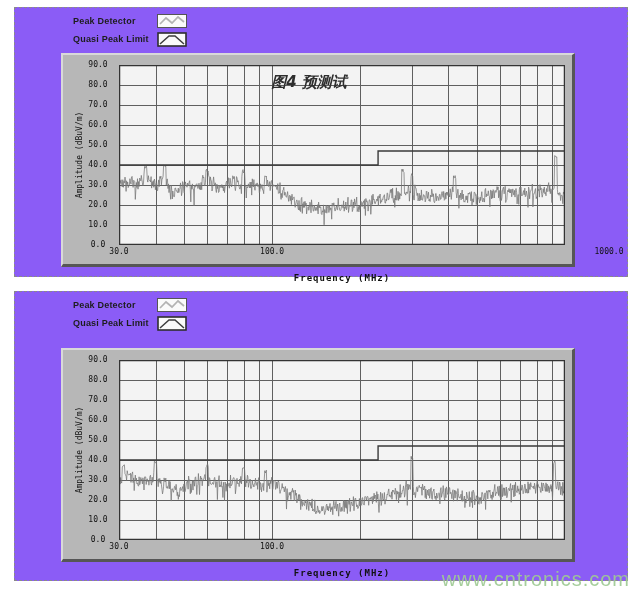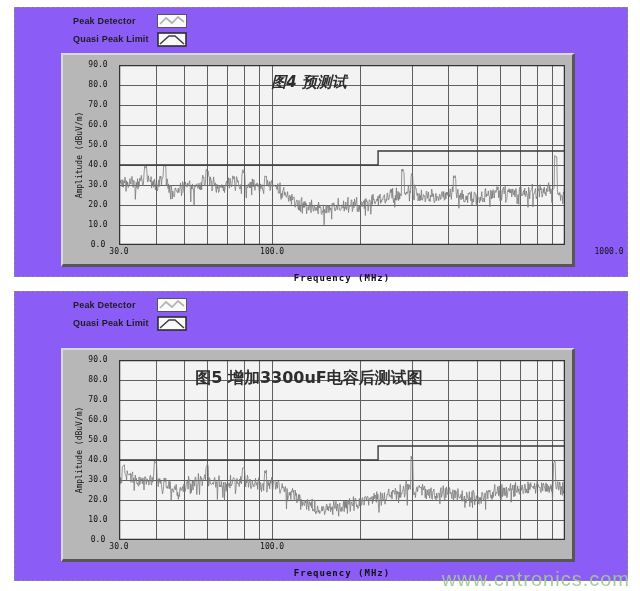--- a/index.html
+++ b/index.html
@@ -160,21 +160,20 @@
             <line x1="0" x2="446" y1="100.5" y2="100.5"></line>
             <line x1="0" x2="446" y1="80.5" y2="80.5"></line>
             <line x1="0" x2="446" y1="60.5" y2="60.5"></line>
             <line x1="0" x2="446" y1="40.5" y2="40.5"></line>
             <line x1="0" x2="446" y1="20.5" y2="20.5"></line>
           </g>
           <polyline points="0.0,123.8 0.5,118.3 1.1,124.1 1.6,117.5 2.2,121.7 2.7,123.1 3.3,107.0 3.8,106.1 4.4,105.8 4.9,105.0 5.4,104.8 6.0,113.9 6.5,114.7 7.1,116.2 7.6,120.3 8.2,110.7 8.7,113.5 9.2,114.8 9.8,115.0 10.3,114.4 10.9,114.9 11.4,113.2 12.0,122.4 12.5,114.5 13.1,113.4 13.6,111.9 14.1,122.6 14.7,117.9 15.2,130.6 15.8,120.7 16.3,115.1 16.9,120.9 17.4,118.2 17.9,123.8 18.5,122.9 19.0,125.4 19.6,126.2 20.1,116.8 20.7,124.7 21.2,123.4 21.8,117.5 22.3,120.1 22.8,119.4 23.4,123.9 23.9,117.8 24.5,120.9 25.0,130.0 25.6,116.9 26.1,117.0 26.7,116.9 27.2,124.5 27.7,119.7 28.3,118.8 28.8,121.5 29.4,120.4 29.9,125.2 30.5,119.8 31.0,116.0 31.5,115.2 32.1,123.7 32.6,125.1 33.2,117.2 33.7,122.3 34.3,120.6 34.8,112.3 35.4,101.1 35.9,101.7 36.4,102.9 37.0,102.6 37.5,101.4 38.1,118.8 38.6,119.3 39.2,126.7 39.7,118.7 40.2,122.3 40.8,118.4 41.3,123.4 41.9,120.9 42.4,124.3 43.0,129.6 43.5,133.9 44.1,130.6 44.6,126.2 45.1,117.9 45.7,120.5 46.2,122.0 46.8,118.1 47.3,127.3 47.9,128.2 48.4,126.6 49.0,128.5 49.5,124.4 50.0,120.6 50.6,128.8 51.1,121.6 51.7,130.2 52.2,141.1 52.8,129.0 53.3,128.6 53.8,130.8 54.4,132.3 54.9,130.0 55.5,126.3 56.0,126.6 56.6,129.8 57.1,124.3 57.7,130.1 58.2,135.7 58.7,132.2 59.3,139.4 59.8,134.8 60.4,136.6 60.9,128.4 61.5,127.3 62.0,130.6 62.5,129.2 63.1,128.4 63.6,126.6 64.2,131.7 64.7,124.2 65.3,123.8 65.8,131.9 66.4,130.7 66.9,127.0 67.4,123.2 68.0,121.9 68.5,120.4 69.1,129.2 69.6,116.1 70.2,121.1 70.7,119.8 71.3,133.8 71.8,123.9 72.3,132.5 72.9,126.0 73.4,120.7 74.0,130.1 74.5,120.5 75.1,121.8 75.6,126.2 76.1,117.7 76.7,116.8 77.2,122.7 77.8,134.5 78.3,125.1 78.9,124.5 79.4,113.5 80.0,124.0 80.5,134.6 81.0,121.9 81.6,116.1 82.1,119.2 82.7,117.9 83.2,125.8 83.8,119.7 84.3,119.4 84.8,119.4 85.4,116.3 85.9,114.5 86.5,120.0 87.0,107.7 87.6,106.7 88.1,104.5 88.7,104.2 89.2,107.1 89.7,126.1 90.3,117.6 90.8,118.6 91.4,123.9 91.9,123.8 92.5,124.5 93.0,124.1 93.6,122.5 94.1,124.1 94.6,124.3 95.2,118.8 95.7,117.4 96.3,121.4 96.8,127.4 97.4,121.6 97.9,122.2 98.4,139.6 99.0,120.9 99.5,120.0 100.1,115.6 100.6,126.9 101.2,125.2 101.7,126.6 102.3,121.5 102.8,127.1 103.3,126.5 103.9,137.5 104.4,122.3 105.0,127.2 105.5,140.6 106.1,122.0 106.6,125.3 107.1,131.3 107.7,123.8 108.2,129.9 108.8,126.2 109.3,126.1 109.9,123.0 110.4,123.3 111.0,128.1 111.5,115.0 112.0,126.0 112.6,124.6 113.1,124.5 113.7,120.4 114.2,118.1 114.8,117.5 115.3,118.9 115.9,119.7 116.4,133.8 116.9,129.4 117.5,121.9 118.0,118.3 118.6,123.9 119.1,123.2 119.7,123.2 120.2,126.6 120.7,119.0 121.3,122.6 121.8,116.4 122.4,124.0 122.9,117.7 123.5,108.1 124.0,107.9 124.6,108.1 125.1,107.4 125.6,109.6 126.2,118.9 126.7,126.9 127.3,119.8 127.8,122.9 128.4,115.2 128.9,116.9 129.4,127.3 130.0,123.1 130.5,122.6 131.1,119.0 131.6,128.3 132.2,128.6 132.7,127.0 133.3,120.5 133.8,124.5 134.3,124.6 134.9,127.0 135.4,124.3 136.0,122.6 136.5,118.2 137.1,125.4 137.6,124.5 138.2,122.3 138.7,129.4 139.2,120.7 139.8,117.6 140.3,121.8 140.9,129.8 141.4,122.6 142.0,124.1 142.5,131.8 143.0,127.4 143.6,126.3 144.1,123.2 144.7,130.6 145.2,120.4 145.8,110.7 146.3,113.0 146.9,111.6 147.4,110.2 147.9,132.2 148.5,125.4 149.0,120.7 149.6,125.7 150.1,123.1 150.7,128.8 151.2,120.0 151.7,123.6 152.3,119.9 152.8,117.2 153.4,129.7 153.9,129.4 154.5,120.3 155.0,121.1 155.6,120.6 156.1,121.3 156.6,129.4 157.2,127.4 157.7,121.9 158.3,128.3 158.8,122.4 159.4,121.0 159.9,122.3 160.5,129.5 161.0,133.4 161.5,131.3 162.1,129.5 162.6,128.4 163.2,123.5 163.7,128.1 164.3,126.9 164.8,128.2 165.3,131.9 165.9,128.2 166.4,126.5 167.0,134.1 167.5,149.1 168.1,128.6 168.6,141.2 169.2,137.0 169.7,135.6 170.2,132.5 170.8,135.2 171.3,132.0 171.9,139.5 172.4,131.2 173.0,131.5 173.5,128.3 174.0,132.3 174.6,130.5 175.1,139.7 175.7,140.9 176.2,130.0 176.8,135.3 177.3,133.1 177.9,142.9 178.4,139.4 178.9,140.5 179.5,134.6 180.0,140.0 180.6,134.5 181.1,136.6 181.7,149.7 182.2,139.2 182.8,144.3 183.3,146.3 183.8,141.4 184.4,144.2 184.9,144.4 185.5,145.6 186.0,140.1 186.6,143.0 187.1,141.4 187.6,149.4 188.2,144.1 188.7,139.4 189.3,145.4 189.8,150.6 190.4,141.7 190.9,143.4 191.5,145.4 192.0,142.3 192.5,147.8 193.1,138.9 193.6,151.0 194.2,149.6 194.7,149.3 195.3,151.6 195.8,139.9 196.3,151.5 196.9,153.9 197.4,151.3 198.0,152.4 198.5,145.9 199.1,148.4 199.6,152.3 200.2,150.3 200.7,153.6 201.2,152.0 201.8,151.7 202.3,151.0 202.9,146.4 203.4,150.9 204.0,146.6 204.5,146.6 205.1,150.0 205.6,154.6 206.1,152.7 206.7,150.8 207.2,145.5 207.8,144.1 208.3,150.0 208.9,146.1 209.4,151.0 209.9,147.1 210.5,147.6 211.0,143.4 211.6,151.8 212.1,147.5 212.7,149.7 213.2,146.7 213.8,154.7 214.3,145.4 214.8,141.1 215.4,145.6 215.9,148.7 216.5,145.6 217.0,141.3 217.6,151.1 218.1,147.9 218.6,144.0 219.2,149.6 219.7,156.2 220.3,144.3 220.8,143.0 221.4,150.8 221.9,151.6 222.5,147.4 223.0,151.2 223.5,148.7 224.1,145.7 224.6,140.0 225.2,151.7 225.7,141.2 226.3,147.6 226.8,140.9 227.4,148.3 227.9,141.2 228.4,153.6 229.0,141.7 229.5,140.4 230.1,144.4 230.6,138.2 231.2,151.5 231.7,146.6 232.2,141.7 232.8,143.3 233.3,145.4 233.9,145.9 234.4,136.6 235.0,150.7 235.5,140.9 236.1,138.5 236.6,138.0 237.1,142.7 237.7,146.8 238.2,144.9 238.8,148.6 239.3,148.0 239.9,145.7 240.4,138.5 240.9,146.0 241.5,137.7 242.0,144.4 242.6,145.3 243.1,137.9 243.7,137.7 244.2,144.1 244.8,144.6 245.3,145.1 245.8,136.7 246.4,136.5 246.9,137.1 247.5,140.3 248.0,136.8 248.6,136.2 249.1,137.8 249.7,145.3 250.2,138.7 250.7,138.6 251.3,137.7 251.8,139.5 252.4,136.8 252.9,137.7 253.5,143.8 254.0,136.1 254.5,141.4 255.1,133.2 255.6,138.6 256.2,135.0 256.7,136.7 257.3,142.4 257.8,131.6 258.4,139.1 258.9,134.1 259.4,143.9 260.0,152.5 260.5,143.0 261.1,138.4 261.6,132.2 262.2,145.5 262.7,142.3 263.2,133.4 263.8,138.7 264.3,140.3 264.9,138.4 265.4,132.5 266.0,144.2 266.5,139.7 267.1,140.4 267.6,138.4 268.1,134.0 268.7,134.7 269.2,131.3 269.8,128.9 270.3,136.3 270.9,135.0 271.4,137.1 272.0,136.9 272.5,131.8 273.0,139.2 273.6,130.0 274.1,131.5 274.7,130.4 275.2,132.6 275.8,134.3 276.3,128.2 276.8,130.8 277.4,139.6 277.9,130.9 278.5,133.9 279.0,131.7 279.6,143.0 280.1,132.2 280.7,137.7 281.2,124.5 281.7,137.4 282.3,133.3 282.8,134.1 283.4,130.6 283.9,130.9 284.5,125.9 285.0,129.2 285.5,137.2 286.1,134.3 286.6,124.6 287.2,120.9 287.7,127.3 288.3,145.4 288.8,124.0 289.4,129.7 289.9,124.6 290.4,124.9 291.0,129.0 291.5,129.3 292.1,96.4 292.6,98.9 293.2,96.2 293.7,98.7 294.3,126.5 294.8,135.0 295.3,133.7 295.9,132.4 296.4,137.6 297.0,132.2 297.5,127.4 298.1,126.7 298.6,131.7 299.1,128.0 299.7,127.4 300.2,125.3 300.8,127.7 301.3,127.7 301.9,127.8 302.4,126.9 303.0,135.3 303.5,124.1 304.0,127.0 304.6,130.0 305.1,127.8 305.7,126.1 306.2,137.7 306.8,129.0 307.3,139.0 307.8,133.6 308.4,130.1 308.9,135.0 309.5,135.5 310.0,129.0 310.6,138.2 311.1,134.8 311.7,128.4 312.2,127.7 312.7,138.5 313.3,139.4 313.8,131.4 314.4,131.1 314.9,129.0 315.5,135.5 316.0,138.5 316.6,136.0 317.1,139.8 317.6,133.1 318.2,137.7 318.7,138.2 319.3,133.3 319.8,132.8 320.4,133.3 320.9,143.9 321.4,130.2 322.0,127.6 322.5,137.3 323.1,134.1 323.6,132.1 324.2,125.6 324.7,132.4 325.3,138.4 325.8,140.3 326.3,128.4 326.9,137.7 327.4,126.9 328.0,129.3 328.5,134.3 329.1,133.3 329.6,135.5 330.1,127.5 330.7,127.8 331.2,133.8 331.8,132.2 332.3,133.5 332.9,138.7 333.4,132.2 334.0,129.7 334.5,141.2 335.0,135.7 335.6,130.2 336.1,138.1 336.7,130.7 337.2,131.9 337.8,134.3 338.3,141.1 338.9,128.6 339.4,133.6 339.9,137.6 340.5,137.3 341.0,138.3 341.6,135.5 342.1,134.1 342.7,141.1 343.2,130.6 343.7,141.2 344.3,140.8 344.8,138.8 345.4,136.0 345.9,147.6 346.5,139.0 347.0,143.1 347.6,132.1 348.1,134.8 348.6,137.9 349.2,139.2 349.7,140.8 350.3,131.6 350.8,146.7 351.4,137.5 351.9,139.9 352.4,142.5 353.0,131.5 353.5,147.7 354.1,130.1 354.6,131.4 355.2,133.2 355.7,144.9 356.3,139.3 356.8,140.1 357.3,135.7 357.9,137.6 358.4,141.9 359.0,136.7 359.5,143.6 360.1,144.3 360.6,137.6 361.2,140.4 361.7,137.4 362.2,143.6 362.8,132.5 363.3,132.4 363.9,134.8 364.4,140.2 365.0,138.9 365.5,137.4 366.0,132.9 366.6,149.5 367.1,133.6 367.7,130.7 368.2,131.0 368.8,138.9 369.3,130.3 369.9,131.1 370.4,132.1 370.9,130.0 371.5,136.2 372.0,138.2 372.6,134.9 373.1,139.6 373.7,131.9 374.2,137.4 374.7,131.6 375.3,128.8 375.8,124.4 376.4,135.8 376.9,133.7 377.5,132.4 378.0,133.4 378.6,126.6 379.1,128.7 379.6,135.6 380.2,125.9 380.7,135.7 381.3,137.4 381.8,138.6 382.4,139.4 382.9,124.4 383.5,136.7 384.0,129.5 384.5,127.8 385.1,135.7 385.6,127.9 386.2,134.2 386.7,135.5 387.3,127.0 387.8,137.8 388.3,136.0 388.9,130.6 389.4,128.5 390.0,128.6 390.5,130.8 391.1,126.4 391.6,123.5 392.2,142.3 392.7,128.7 393.2,129.9 393.8,125.0 394.3,130.5 394.9,137.0 395.4,124.8 396.0,136.0 396.5,122.1 397.0,130.1 397.6,132.0 398.1,132.7 398.7,125.8 399.2,131.2 399.8,128.8 400.3,134.3 400.9,132.5 401.4,124.6 401.9,127.5 402.5,130.3 403.0,124.9 403.6,126.9 404.1,133.7 404.7,132.5 405.2,129.1 405.8,124.0 406.3,125.4 406.8,133.1 407.4,128.9 407.9,132.8 408.5,133.1 409.0,121.8 409.6,133.1 410.1,123.8 410.6,129.2 411.2,129.5 411.7,122.6 412.3,126.4 412.8,126.1 413.4,126.9 413.9,127.7 414.5,126.2 415.0,129.1 415.5,123.2 416.1,127.0 416.6,133.4 417.2,128.3 417.7,123.9 418.3,120.3 418.8,124.8 419.3,124.6 419.9,127.5 420.4,127.4 421.0,127.1 421.5,132.1 422.1,132.6 422.6,122.7 423.2,126.2 423.7,131.0 424.2,123.0 424.8,124.6 425.3,126.4 425.9,128.5 426.4,131.4 427.0,122.8 427.5,131.4 428.1,124.0 428.6,131.4 429.1,131.1 429.7,125.8 430.2,132.8 430.8,127.5 431.3,128.7 431.9,124.5 432.4,131.3 432.9,125.9 433.5,139.6 434.0,125.7 434.6,103.6 435.1,102.7 435.7,100.7 436.2,102.5 436.8,125.8 437.3,129.1 437.8,128.4 438.4,123.4 438.9,121.6 439.5,130.0 440.0,129.6 440.6,122.0 441.1,123.7 441.6,134.7 442.2,126.3 442.7,129.4 443.3,135.4 443.8,122.3 444.4,133.2 444.9,131.2 445.5,134.4 446.0,124.8" fill="none" stroke="#767676" stroke-width="0.75"></polyline>
           <polyline points="0,100 259.0715357224646,100 259.0715357224646,86 446,86" fill="none" stroke="#3a3a3a" stroke-width="1.4"></polyline>
           <rect x="0.5" y="0.5" width="445" height="179" fill="none" stroke="#333333" stroke-width="1.5"></rect>
         </svg>
-      <div class="chart-title">图5 增加3300uF电容后测试图</div>
     </div>
     <div class="xlabel">Frequency (MHz)</div>
   <div class="ytick" style="left: 18px; top: 6px;">90.0</div>
       <div class="ytick" style="left: 18px; top: 26px;">80.0</div>
       <div class="ytick" style="left: 18px; top: 46px;">70.0</div>
       <div class="ytick" style="left: 18px; top: 66px;">60.0</div>
       <div class="ytick" style="left: 18px; top: 86px;">50.0</div>
       <div class="ytick" style="left: 18px; top: 106px;">40.0</div>
       <div class="ytick" style="left: 18px; top: 126px;">30.0</div>
       <div class="ytick" style="left: 18px; top: 146px;">20.0</div>

